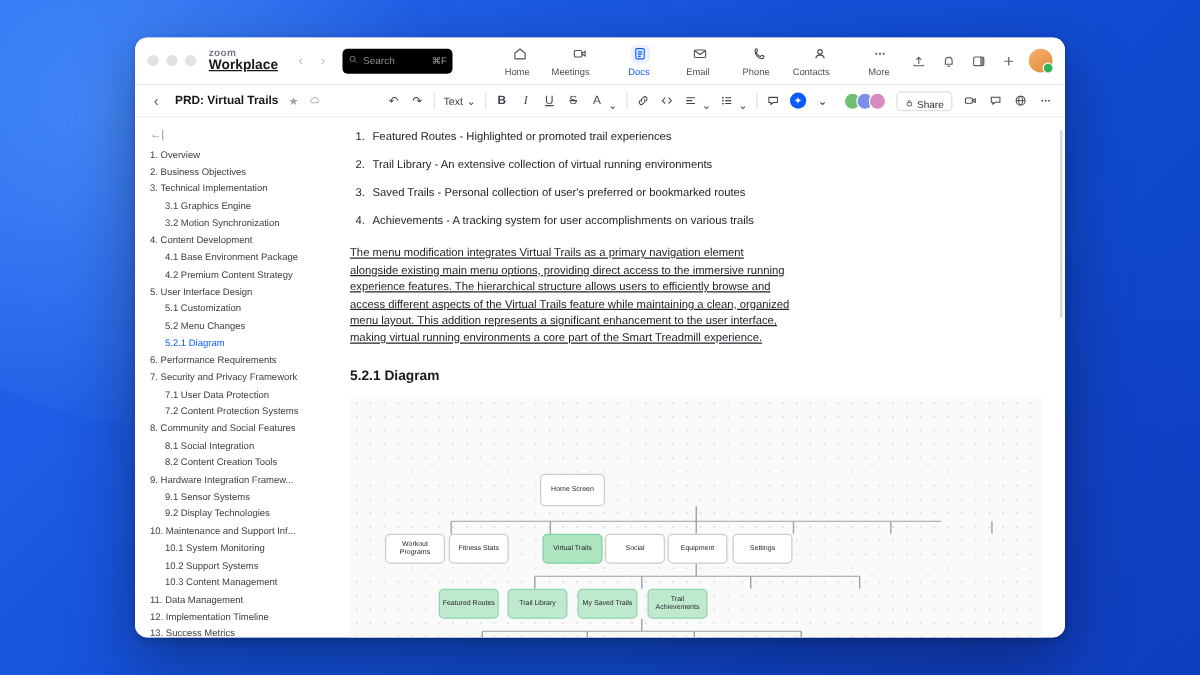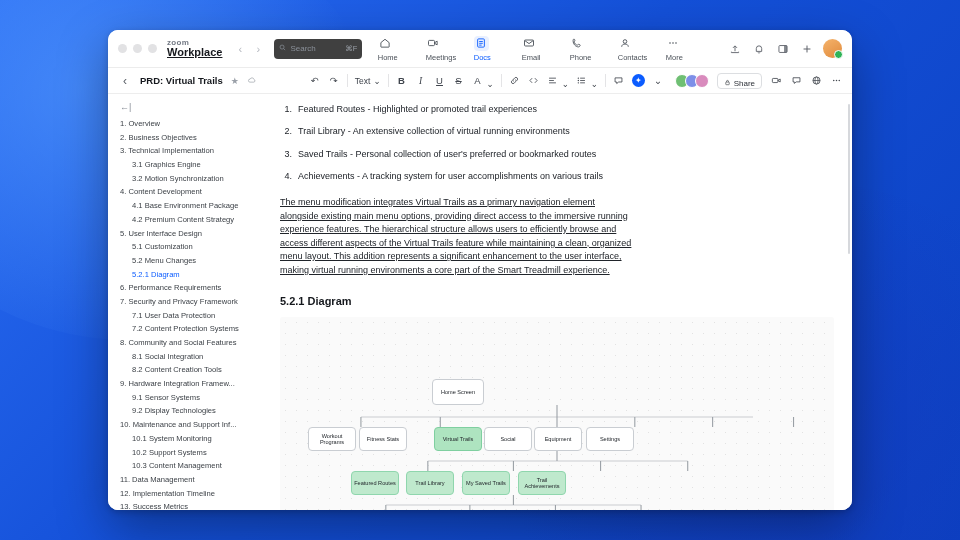--- a/index.html
+++ b/index.html
@@ -27,27 +27,27 @@
   
   .titlebar{height:38px;background:#fff;display:flex;align-items:center;padding:0 10px;border-bottom:1px solid #ececec;flex:0 0 38px;}
   .traffic{display:flex;gap:6px;align-items:center;margin-right:10px;}
   .dot{width:9px;height:9px;border-radius:50%;background:#e2e2e4;}
   .brand{display:flex;flex-direction:column;line-height:1.05;margin-right:10px;}
   .brand .zoom{font-size:8px;color:#747a85;font-weight:700;letter-spacing:.3px;}
   .brand .wp{font-size:11px;color:#16181d;font-weight:700;text-decoration:underline;}
   .navarrows{display:flex;gap:2px;color:#b5b9c0;font-size:11px;margin-right:8px;}
   .navarrows span{width:16px;height:16px;display:flex;align-items:center;justify-content:center;}
   .searchbox{
-    width:88px;height:20px;border-radius:4px;background:#404040;display:flex;align-items:center;
+    width:88px;height:20px;border-radius:4px;background:#000000;display:flex;align-items:center;
     padding:0 5px;gap:4px;color:#8a9099;font-size:8px;position:relative;
   }
   .searchbox .ph{line-height:1.0;max-width:40px;overflow:hidden;}
   .searchbox .kbd{margin-left:auto;font-size:7.5px;color:#9aa0a8;}
   .tabs{display:flex;align-items:center;gap:2px;margin:0 auto;}
-  .tab{width:46px;height:30px;display:flex;flex-direction:column;align-items:flex-start;justify-content:center;gap:2px;border-radius:5px;color:#4a5058;font-size:7.5px;}
+  .tab{width:46px;height:30px;display:flex;flex-direction:column;align-items:flex-end;justify-content:center;gap:2px;border-radius:5px;color:#4a5058;font-size:7.5px;}
   .tab.active{color:#0b5cff;}
   .tab .ic{width:15px;height:15px;display:flex;align-items:center;justify-content:center;}
   .tab .ic svg{display:block;}
   .tab.active .ic{background:#e9f0ff;border-radius:4px;}
   .tr-icons{display:flex;align-items:center;gap:9px;color:#5b6068;}
   .tr-icons .ic{width:15px;height:15px;display:flex;align-items:center;justify-content:center;}
   .avatar{width:19px;height:19px;border-radius:50%;background:linear-gradient(150deg,#f5b36b,#e08a3c);position:relative;}
   .avatar::after{content:"";position:absolute;right:-1px;bottom:-1px;width:7px;height:7px;border-radius:50%;background:#2fb457;border:1.5px solid #fff;}
 
   

